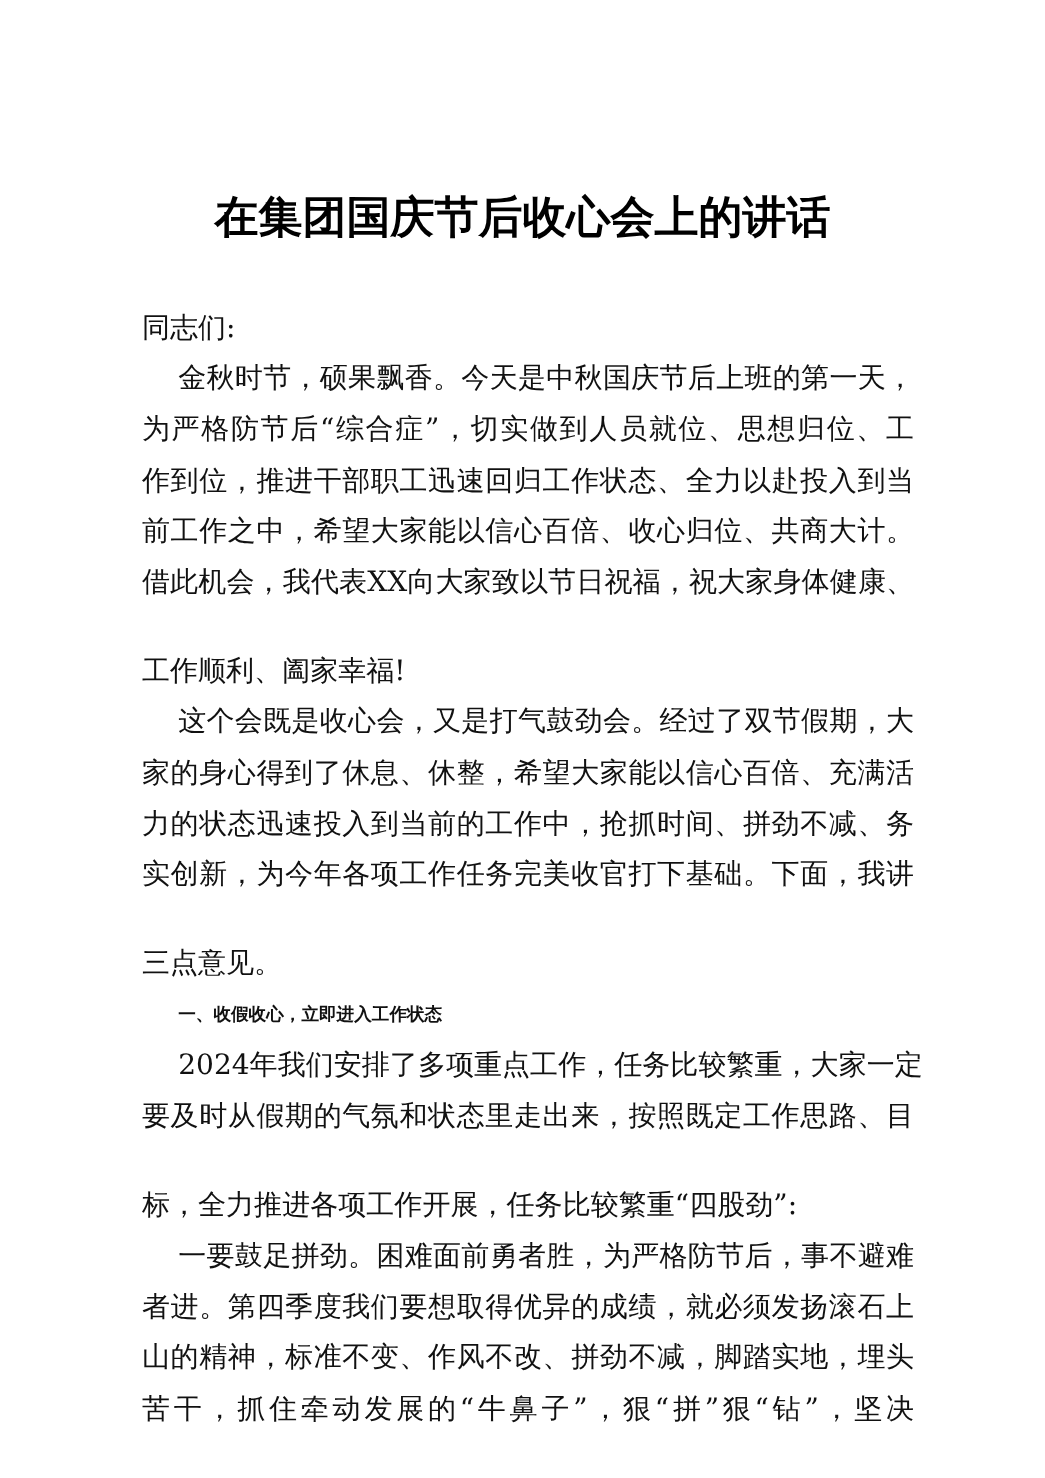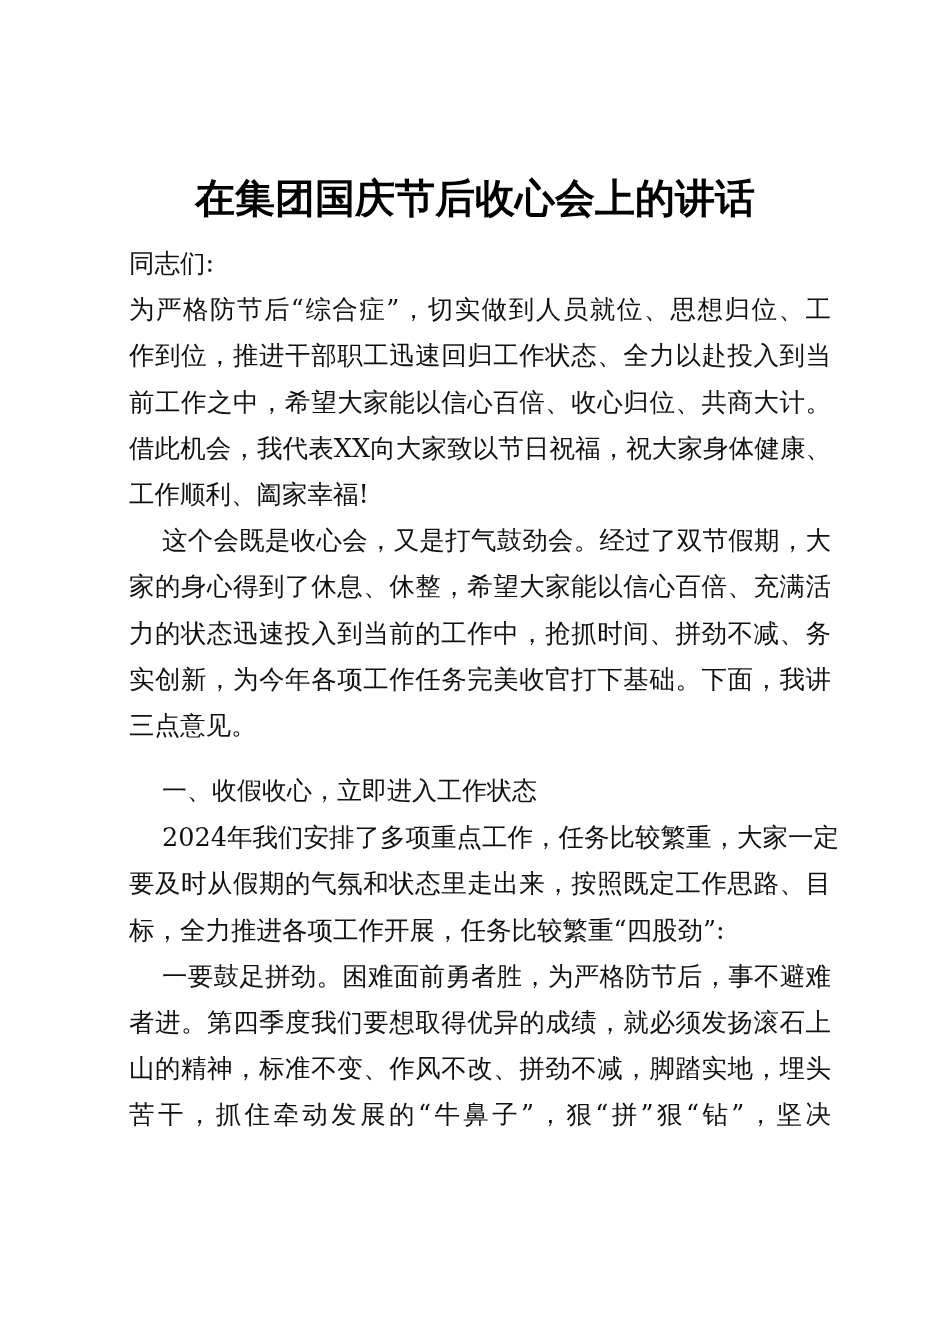--- a/index.html
+++ b/index.html
@@ -45,42 +45,43 @@
     }
     .line {
       height: 46.2px;
       line-height: 46.2px;
       white-space: nowrap;
       text-align: justify;
       text-align-last: justify;
     }
     .line.last {
       text-align-last: left;
+      margin-top: 35px;
     }
     .line.indent {
       padding-left: 33px;
     }
     .line.heading {
       font-family: "DejaVu Sans", "Liberation Sans", sans-serif;
-      font-weight: normal;
-      font-size: 25px;
+      font-weight: bold;
+      font-size: 16px;
       text-align-last: left;
       padding-left: 33px;
-      margin-top: 20px;
     }
   </style>
 </head>
 <body>
 
 <div class="page">
   <div class="title">在集团国庆节后收心会上的讲话</div>
 
   <div class="body-text">
     <div class="line last">同志们:</div>
 
+    <div class="line indent">金秋时节，硕果飘香。今天是中秋国庆节后上班的第一天，</div>
     <div class="line">为严格防节后“综合症”，切实做到人员就位、思想归位、工</div>
     <div class="line">作到位，推进干部职工迅速回归工作状态、全力以赴投入到当</div>
     <div class="line">前工作之中，希望大家能以信心百倍、收心归位、共商大计。</div>
     <div class="line">借此机会，我代表XX向大家致以节日祝福，祝大家身体健康、</div>
     <div class="line last">工作顺利、阖家幸福!</div>
 
     <div class="line indent">这个会既是收心会，又是打气鼓劲会。经过了双节假期，大</div>
     <div class="line">家的身心得到了休息、休整，希望大家能以信心百倍、充满活</div>
     <div class="line">力的状态迅速投入到当前的工作中，抢抓时间、拼劲不减、务</div>
     <div class="line">实创新，为今年各项工作任务完美收官打下基础。下面，我讲</div>

